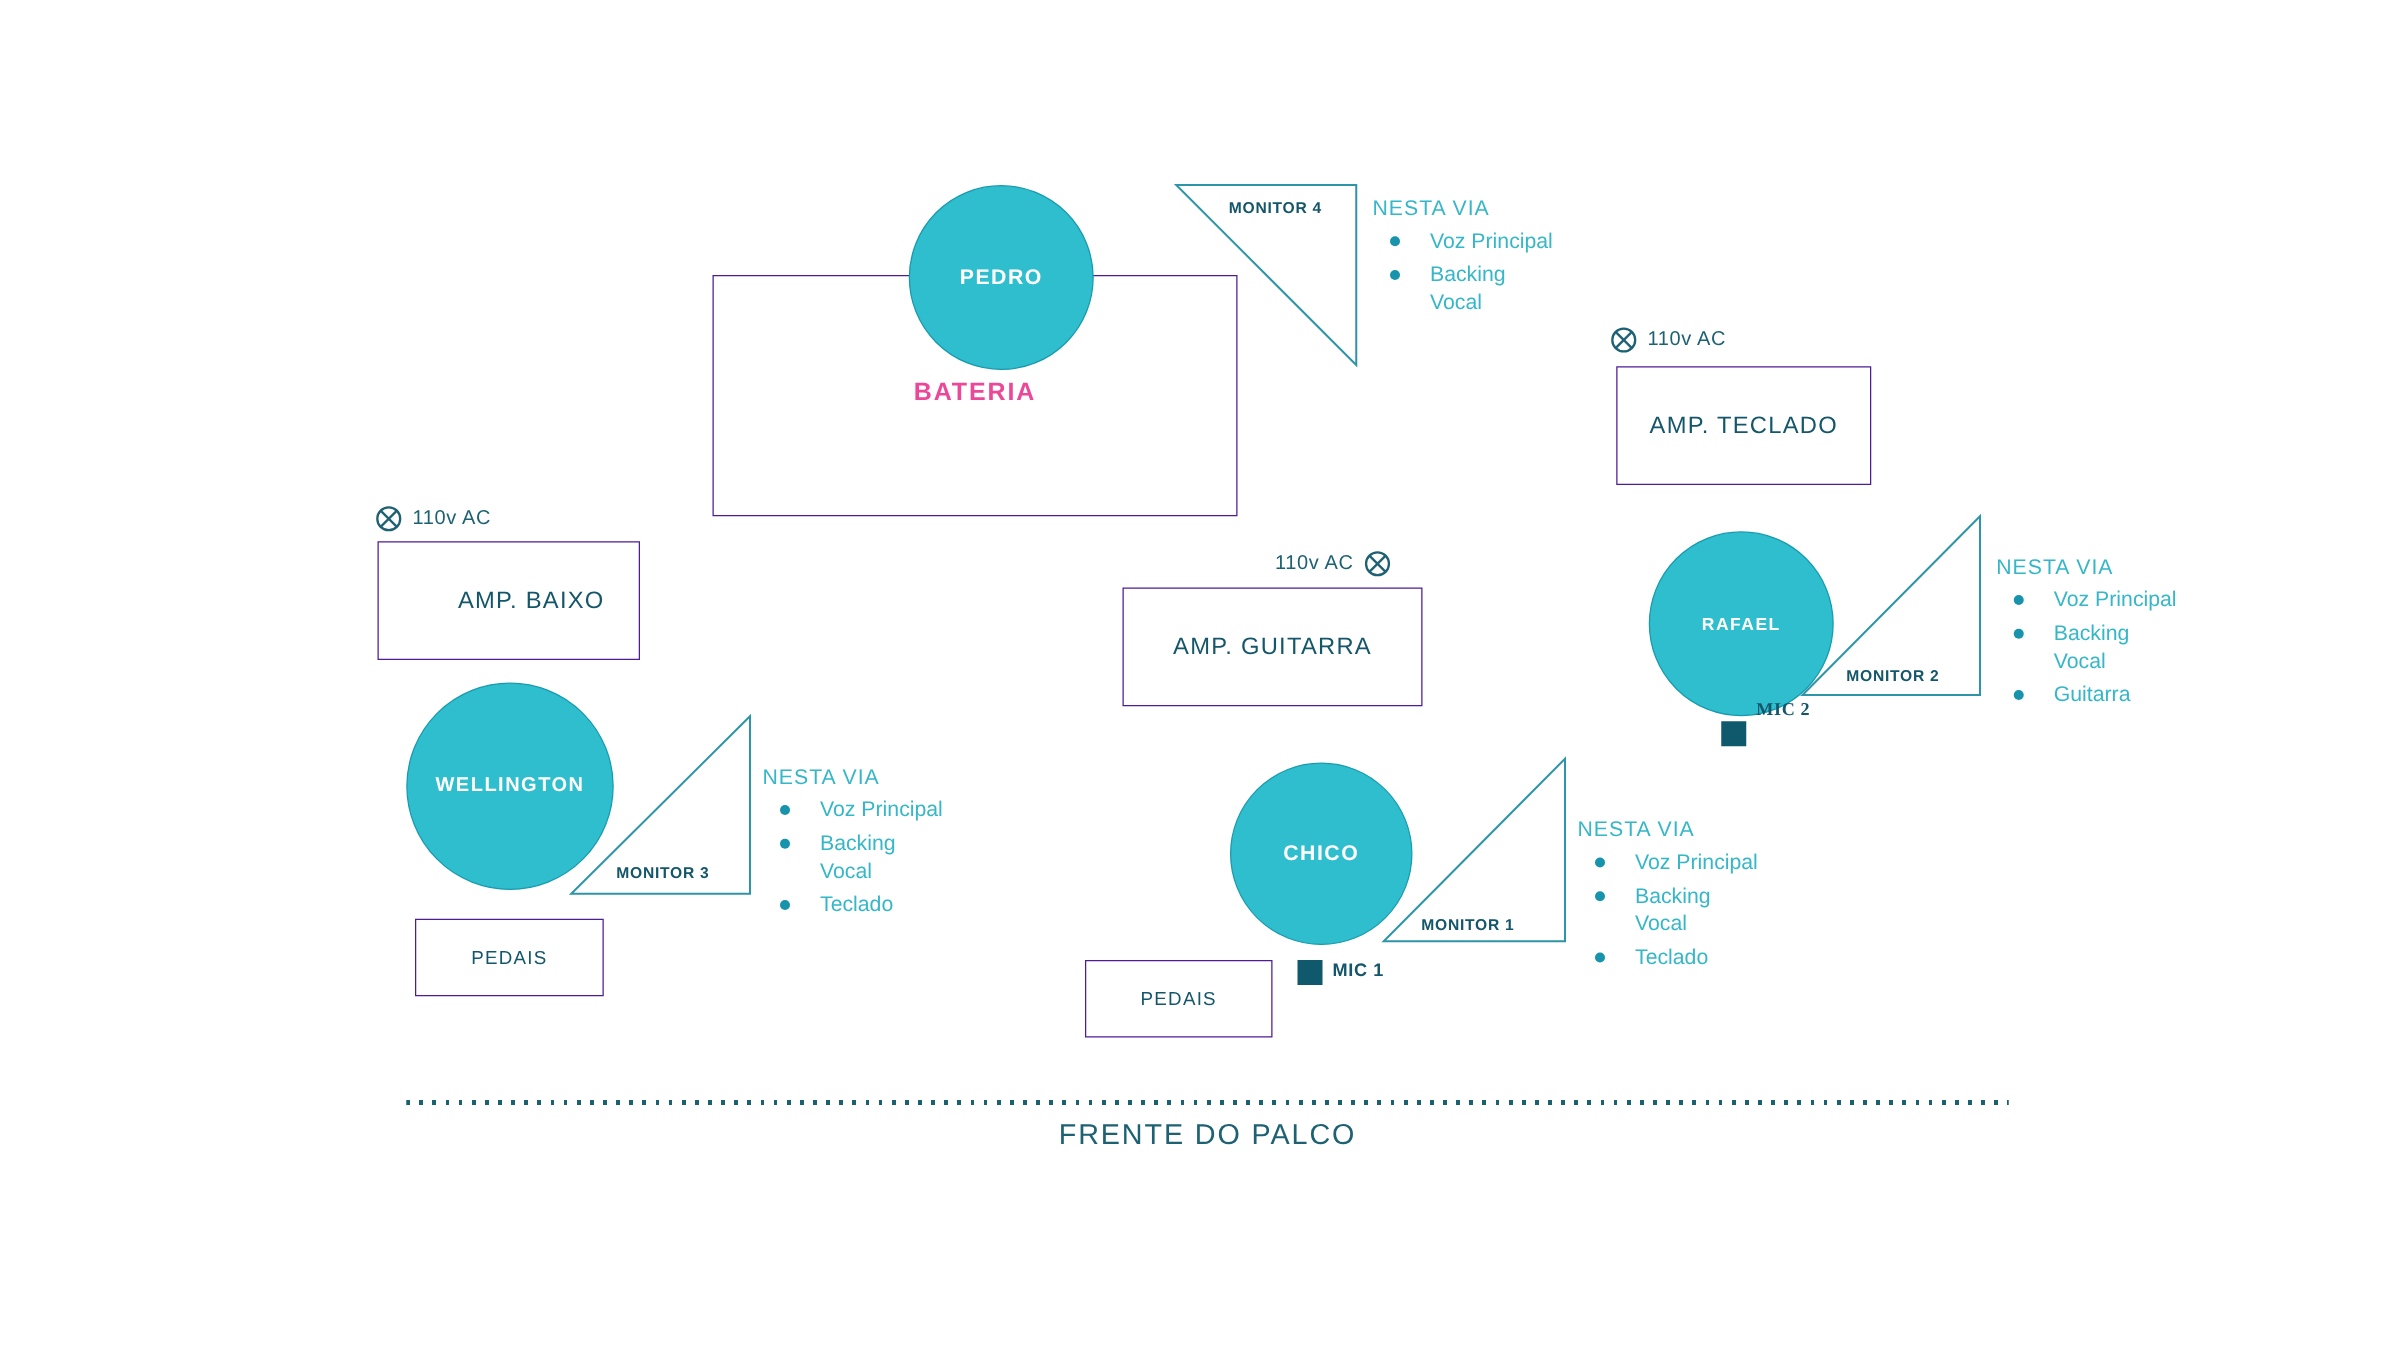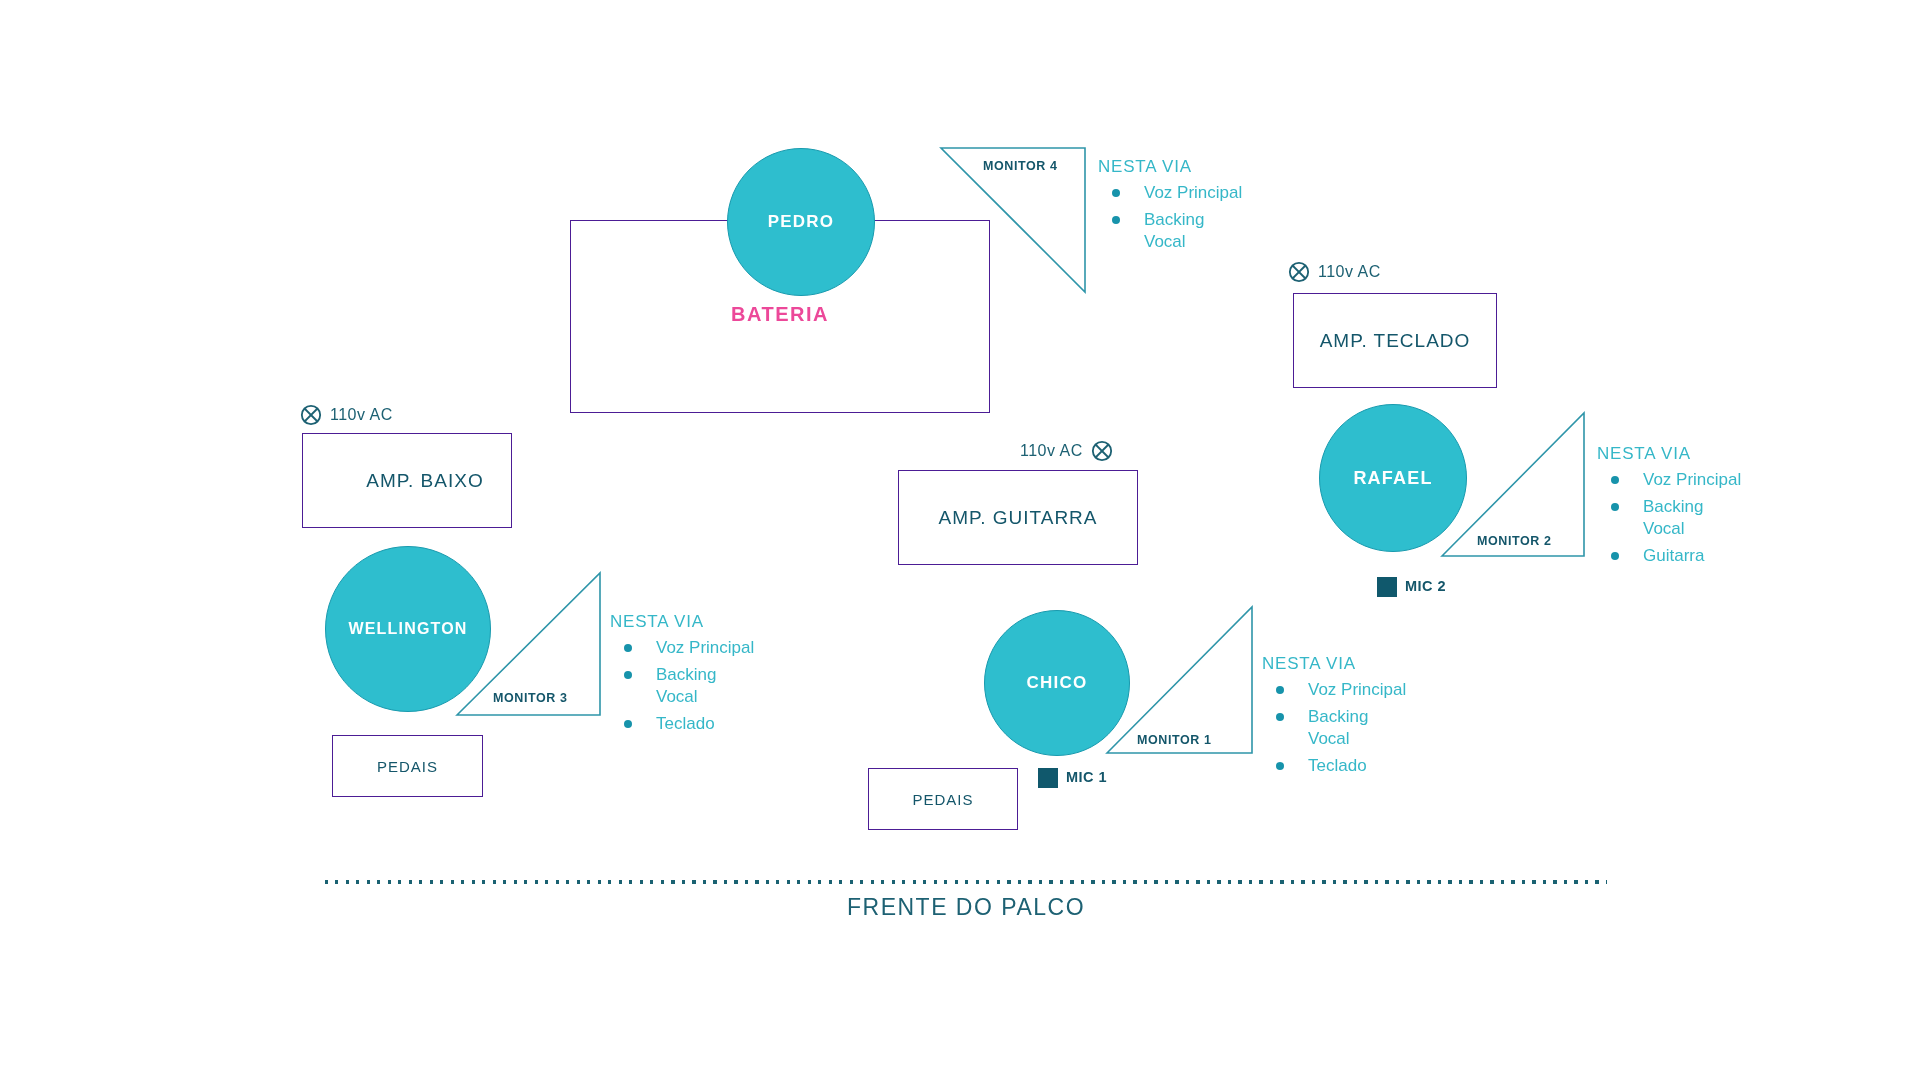--- a/index.html
+++ b/index.html
@@ -96,31 +96,31 @@
         <line x1="4.93" y1="4.93" x2="19.07" y2="19.07" stroke="#1d6173" stroke-width="2"></line>
         <line x1="19.07" y1="4.93" x2="4.93" y2="19.07" stroke="#1d6173" stroke-width="2"></line>
       </svg>
     </span>
     <span>110v AC</span>
   </div>
   <div class="eq-box" style="left:1293px;top:293px;width:204px;height:95px;font-size:19px;">
     <span>AMP. TECLADO</span>
   </div>
 
-  <div class="member" style="left:1319px;top:404px;width:146px;height:146px;font-size:18px;">
+  <div class="member" style="left:1319px;top:425px;width:146px;height:146px;font-size:14px;">
     <span>RAFAEL</span>
   </div>
 
   <svg class="mon-svg" style="left:1439px;top:410px;" width="148" height="150" viewBox="0 0 148 150">
     <polygon points="3,146 145,3 145,146"></polygon>
   </svg>
   <div class="mon-label" style="left:1477px;top:534px;">MONITOR 2</div>
 
   <div class="mic-square" style="left:1377px;top:577px;"></div>
-  <div class="mic-label" style="left:1405px;top:578px;">MIC 2</div>
+  <div class="mic-label" style="left:1405px;top:560px;font-family:Liberation Serif, serif;">MIC 2</div>
 
   <div class="mix" style="left:1597px;top:444px;">
     <div class="mix-title">NESTA VIA</div>
     <ul>
       <li>
         <span class="dot"></span>
         <span class="itext">Voz Principal</span>
       </li>
       <li>
         <span class="dot"></span>

